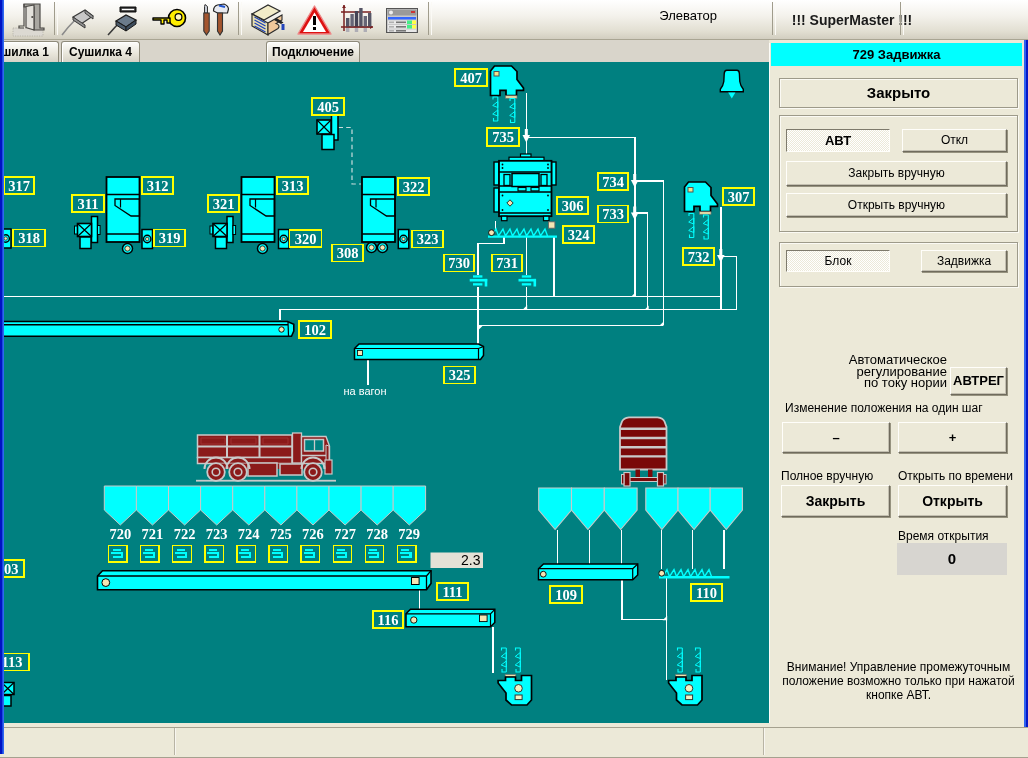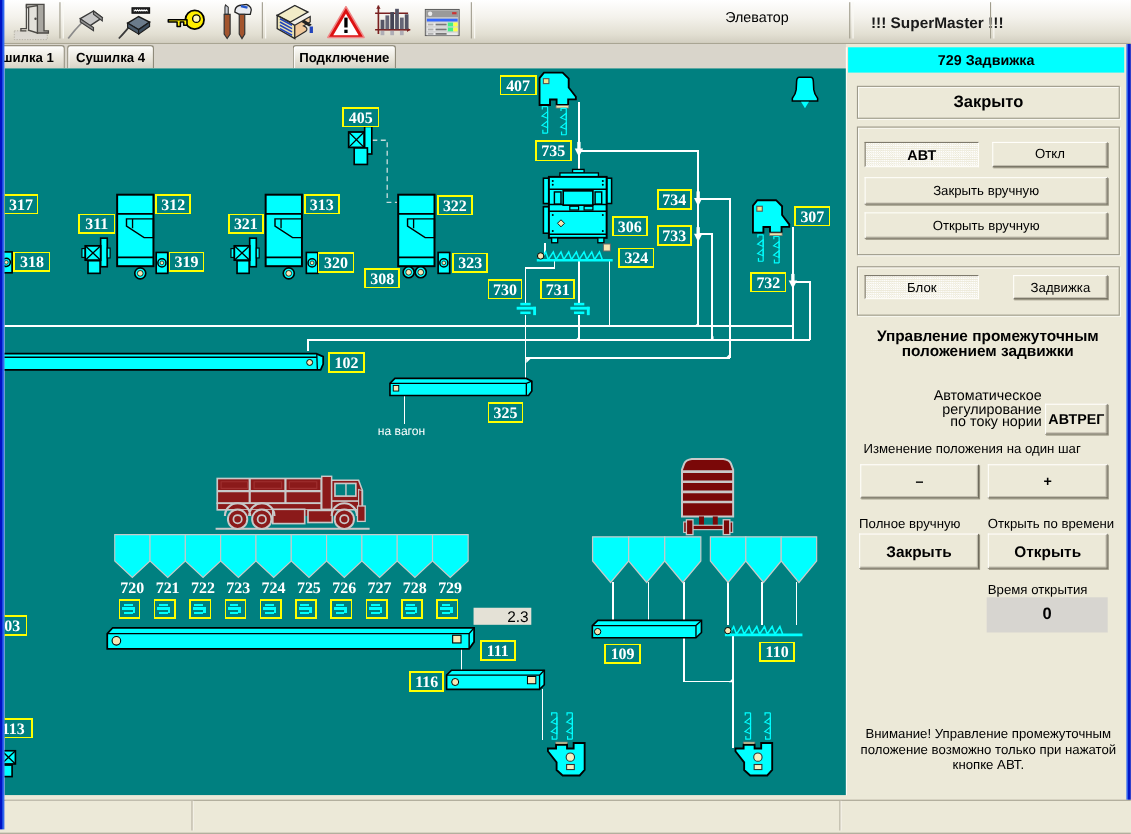--- a/index.html
+++ b/index.html
@@ -151,21 +151,20 @@
   <div class="abs" id="phead">729 Задвижка</div>
   <div class="abs gbox" style="left:779px;top:78px;width:237px;height:28px;font-weight:bold;font-size:15px;text-align:center;line-height:28px;">Закрыто</div>
   <div class="abs gbox" style="left:779px;top:115px;width:237px;height:115px;"></div>
   <div class="abs chk" style="left:786px;top:129px;width:102px;height:21px;font-weight:bold;font-size:13px;line-height:21px;">АВТ</div>
   <div class="abs btn" style="left:902px;top:129px;width:103px;height:21px;font-size:12px;line-height:21px;">Откл</div>
   <div class="abs btn" style="left:786px;top:161px;width:219px;height:23px;font-size:12px;line-height:23px;">Закрыть вручную</div>
   <div class="abs btn" style="left:786px;top:193px;width:219px;height:22px;font-size:12px;line-height:22px;">Открыть вручную</div>
   <div class="abs gbox" style="left:779px;top:242px;width:237px;height:43px;"></div>
   <div class="abs chk" style="left:786px;top:250px;width:102px;height:20px;font-size:12px;line-height:20px;">Блок</div>
   <div class="abs btn" style="left:921px;top:250px;width:84px;height:20px;font-size:12px;line-height:20px;">Задвижка</div>
-  <div class="abs ptxt" style="left:778px;top:298px;width:240px;text-align:center;font-weight:bold;font-size:14px;line-height:14px;">Управление промежуточным<br>положением задвижки</div>
   <div class="abs ptxt" style="left:757px;top:354px;width:190px;text-align:right;font-size:13px;line-height:11.5px;">Автоматическое регулирование<br>по току нории</div>
   <div class="abs btn" style="left:950px;top:367px;width:55px;height:26px;font-weight:bold;font-size:13px;line-height:26px;">АВТРЕГ</div>
   <div class="abs ptxt" style="left:785px;top:401px;font-size:12px;">Изменение положения на один шаг</div>
   <div class="abs btn" style="left:782px;top:422px;width:106px;height:29px;font-weight:bold;font-size:13px;line-height:29px;">–</div>
   <div class="abs btn" style="left:898px;top:422px;width:107px;height:29px;font-weight:bold;font-size:13px;line-height:29px;">+</div>
   <div class="abs ptxt" style="left:781px;top:469px;font-size:12px;">Полное вручную</div>
   <div class="abs ptxt" style="left:898px;top:469px;font-size:12px;">Открыть по времени</div>
   <div class="abs btn" style="left:898px;top:485px;width:107px;height:30px;font-weight:bold;font-size:14px;line-height:30px;">Открыть</div>
   <div class="abs btn" style="left:781px;top:485px;width:107px;height:30px;font-weight:bold;font-size:14px;line-height:30px;">Закрыть</div>
   <div class="abs ptxt" style="left:898px;top:529px;font-size:12px;">Время открытия</div>

